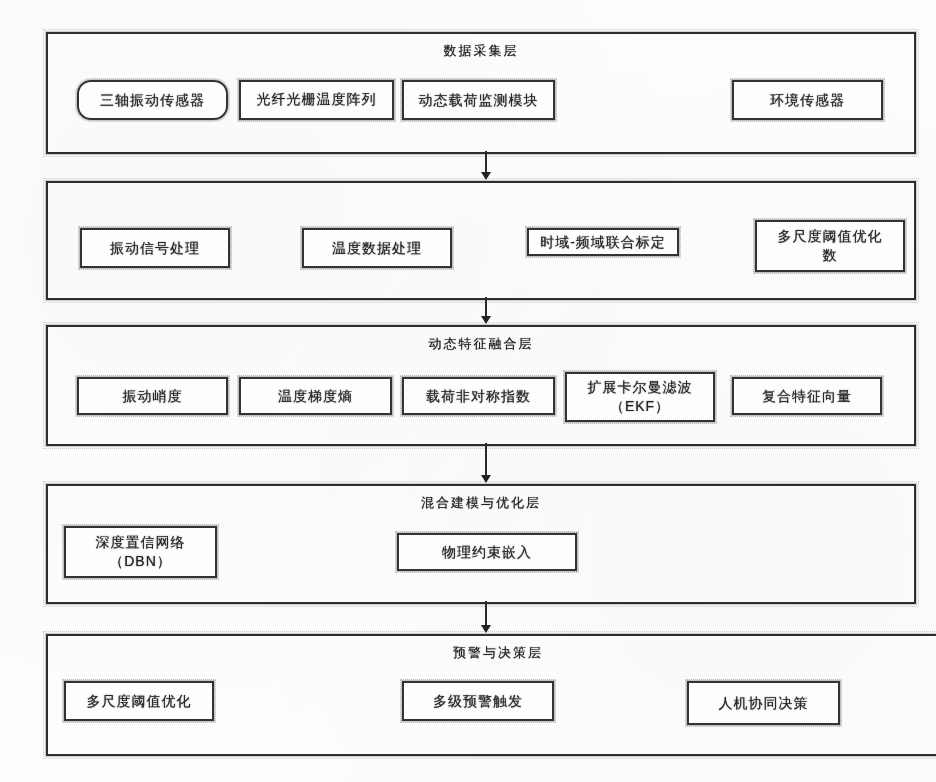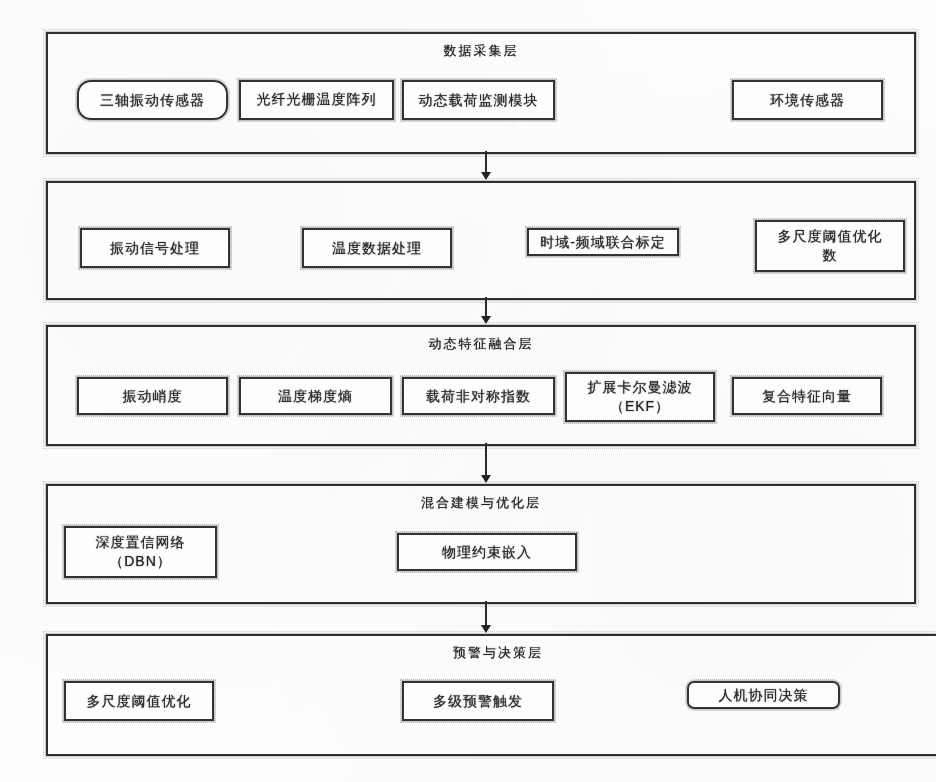--- a/index.html
+++ b/index.html
@@ -136,16 +136,16 @@
 
   <div class="arrow" style="top:601px; height:32px;">
     <span class="arrow-line"></span>
     <span class="arrow-head"></span>
   </div>
 
   <section class="layer" style="top:634px; height:118px;padding-left:34px;">
     <div class="layer-title">预警与决策层</div>
     <div class="node" style="left:16px;  top:45px; width:150px; height:40px;">多尺度阈值优化</div>
     <div class="node" style="left:354px; top:45px; width:152px; height:40px;">多级预警触发</div>
-    <div class="node" style="left:639px; top:45px; width:153px; height:28px;border-radius:7px;">人机协同决策</div>
+    <div class="node" style="left:639px; top:45px; width:153px; height:44px;">人机协同决策</div>
   </section>
 
 </div>
 
 </body></html>

